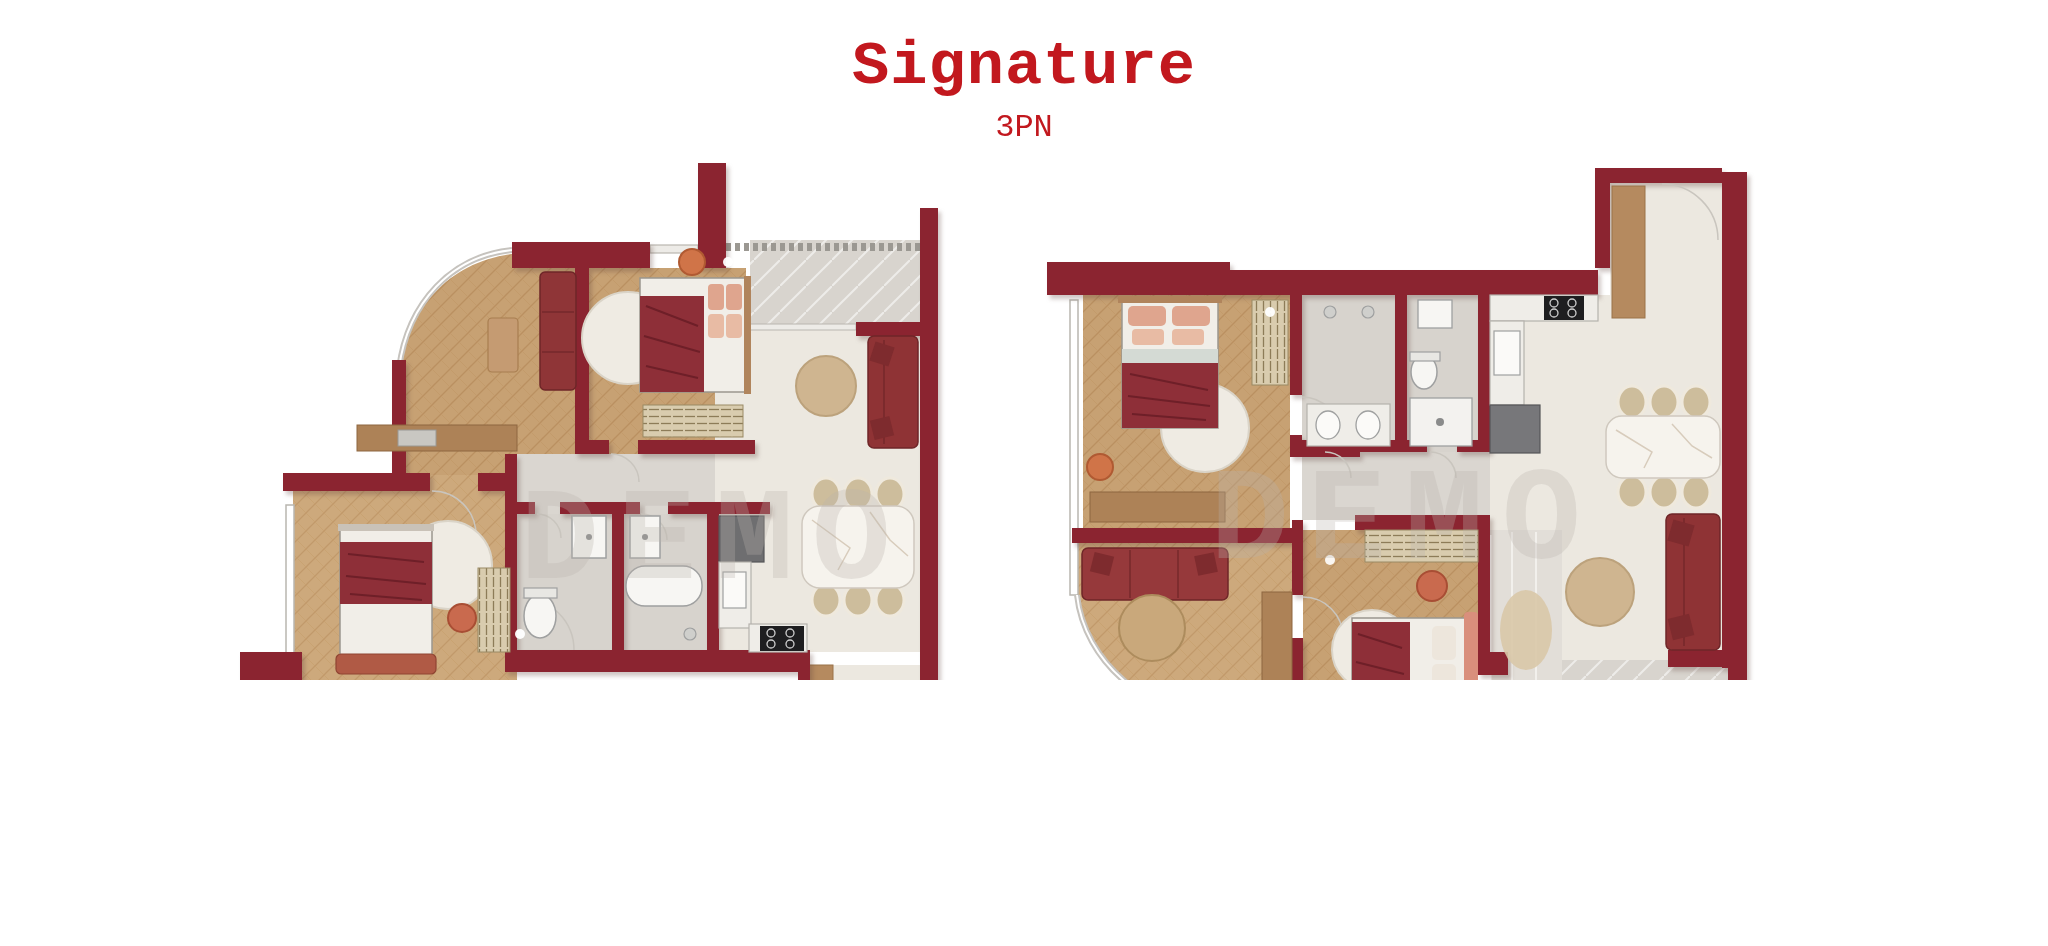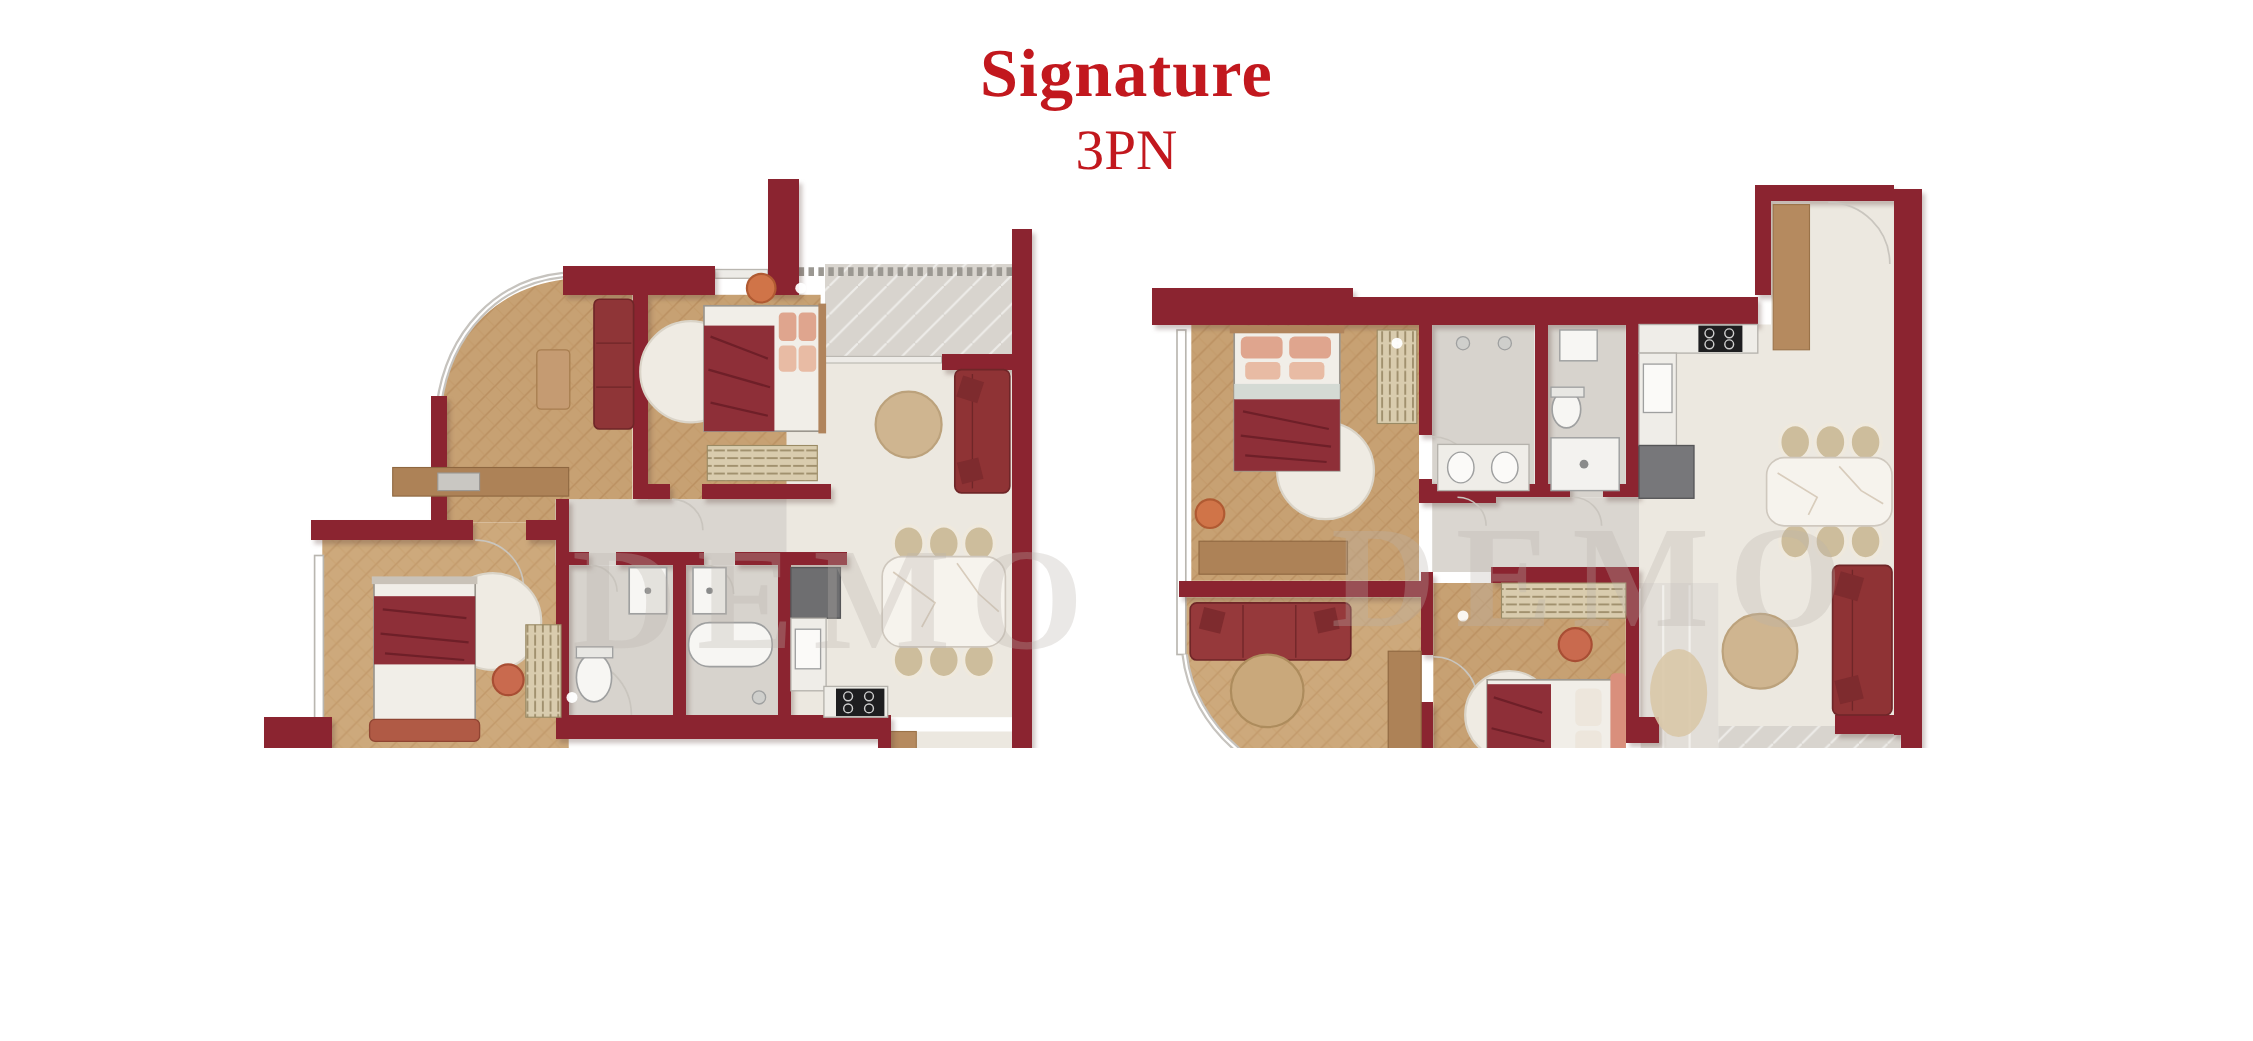--- a/index.html
+++ b/index.html
@@ -1,20 +1,20 @@
 <!DOCTYPE html>
 <html><head>
 <meta charset="utf-8">
 <style>
   html,body{margin:0;padding:0;background:#ffffff;}
   .page{position:relative;width:2048px;height:680px;background:#ffffff;overflow:hidden;
-        font-family:Liberation Serif, serif;}
+        font-family:Liberation Mono, monospace;}
   .header{position:absolute;top:36px;left:0;width:100%;text-align:center;pointer-events:none;}
   .title{font-size:62px;font-weight:700;color:#C2181E;letter-spacing:1px;line-height:1;}
-  .subtitle{font-size:52px;font-weight:400;color:#C2181E;margin-top:14px;line-height:1;}
+  .subtitle{font-size:32px;font-weight:400;color:#C2181E;margin-top:14px;line-height:1;}
   .plansvg{position:absolute;left:0;top:0;width:2048px;height:946px;}
   .walls path,.walls rect{shape-rendering:crispEdges;}
   .walls{filter:drop-shadow(3px 4px 2px rgba(95,65,60,0.30));}
   .watermark{position:absolute;font-size:132px;font-weight:700;letter-spacing:18px;
              color:rgba(185,180,172,0.30);pointer-events:none;text-align:center;}
   .wm-left{left:520px;top:468px;}
   .wm-right{left:1210px;top:448px;}
 </style>
 </head>
 <body>

